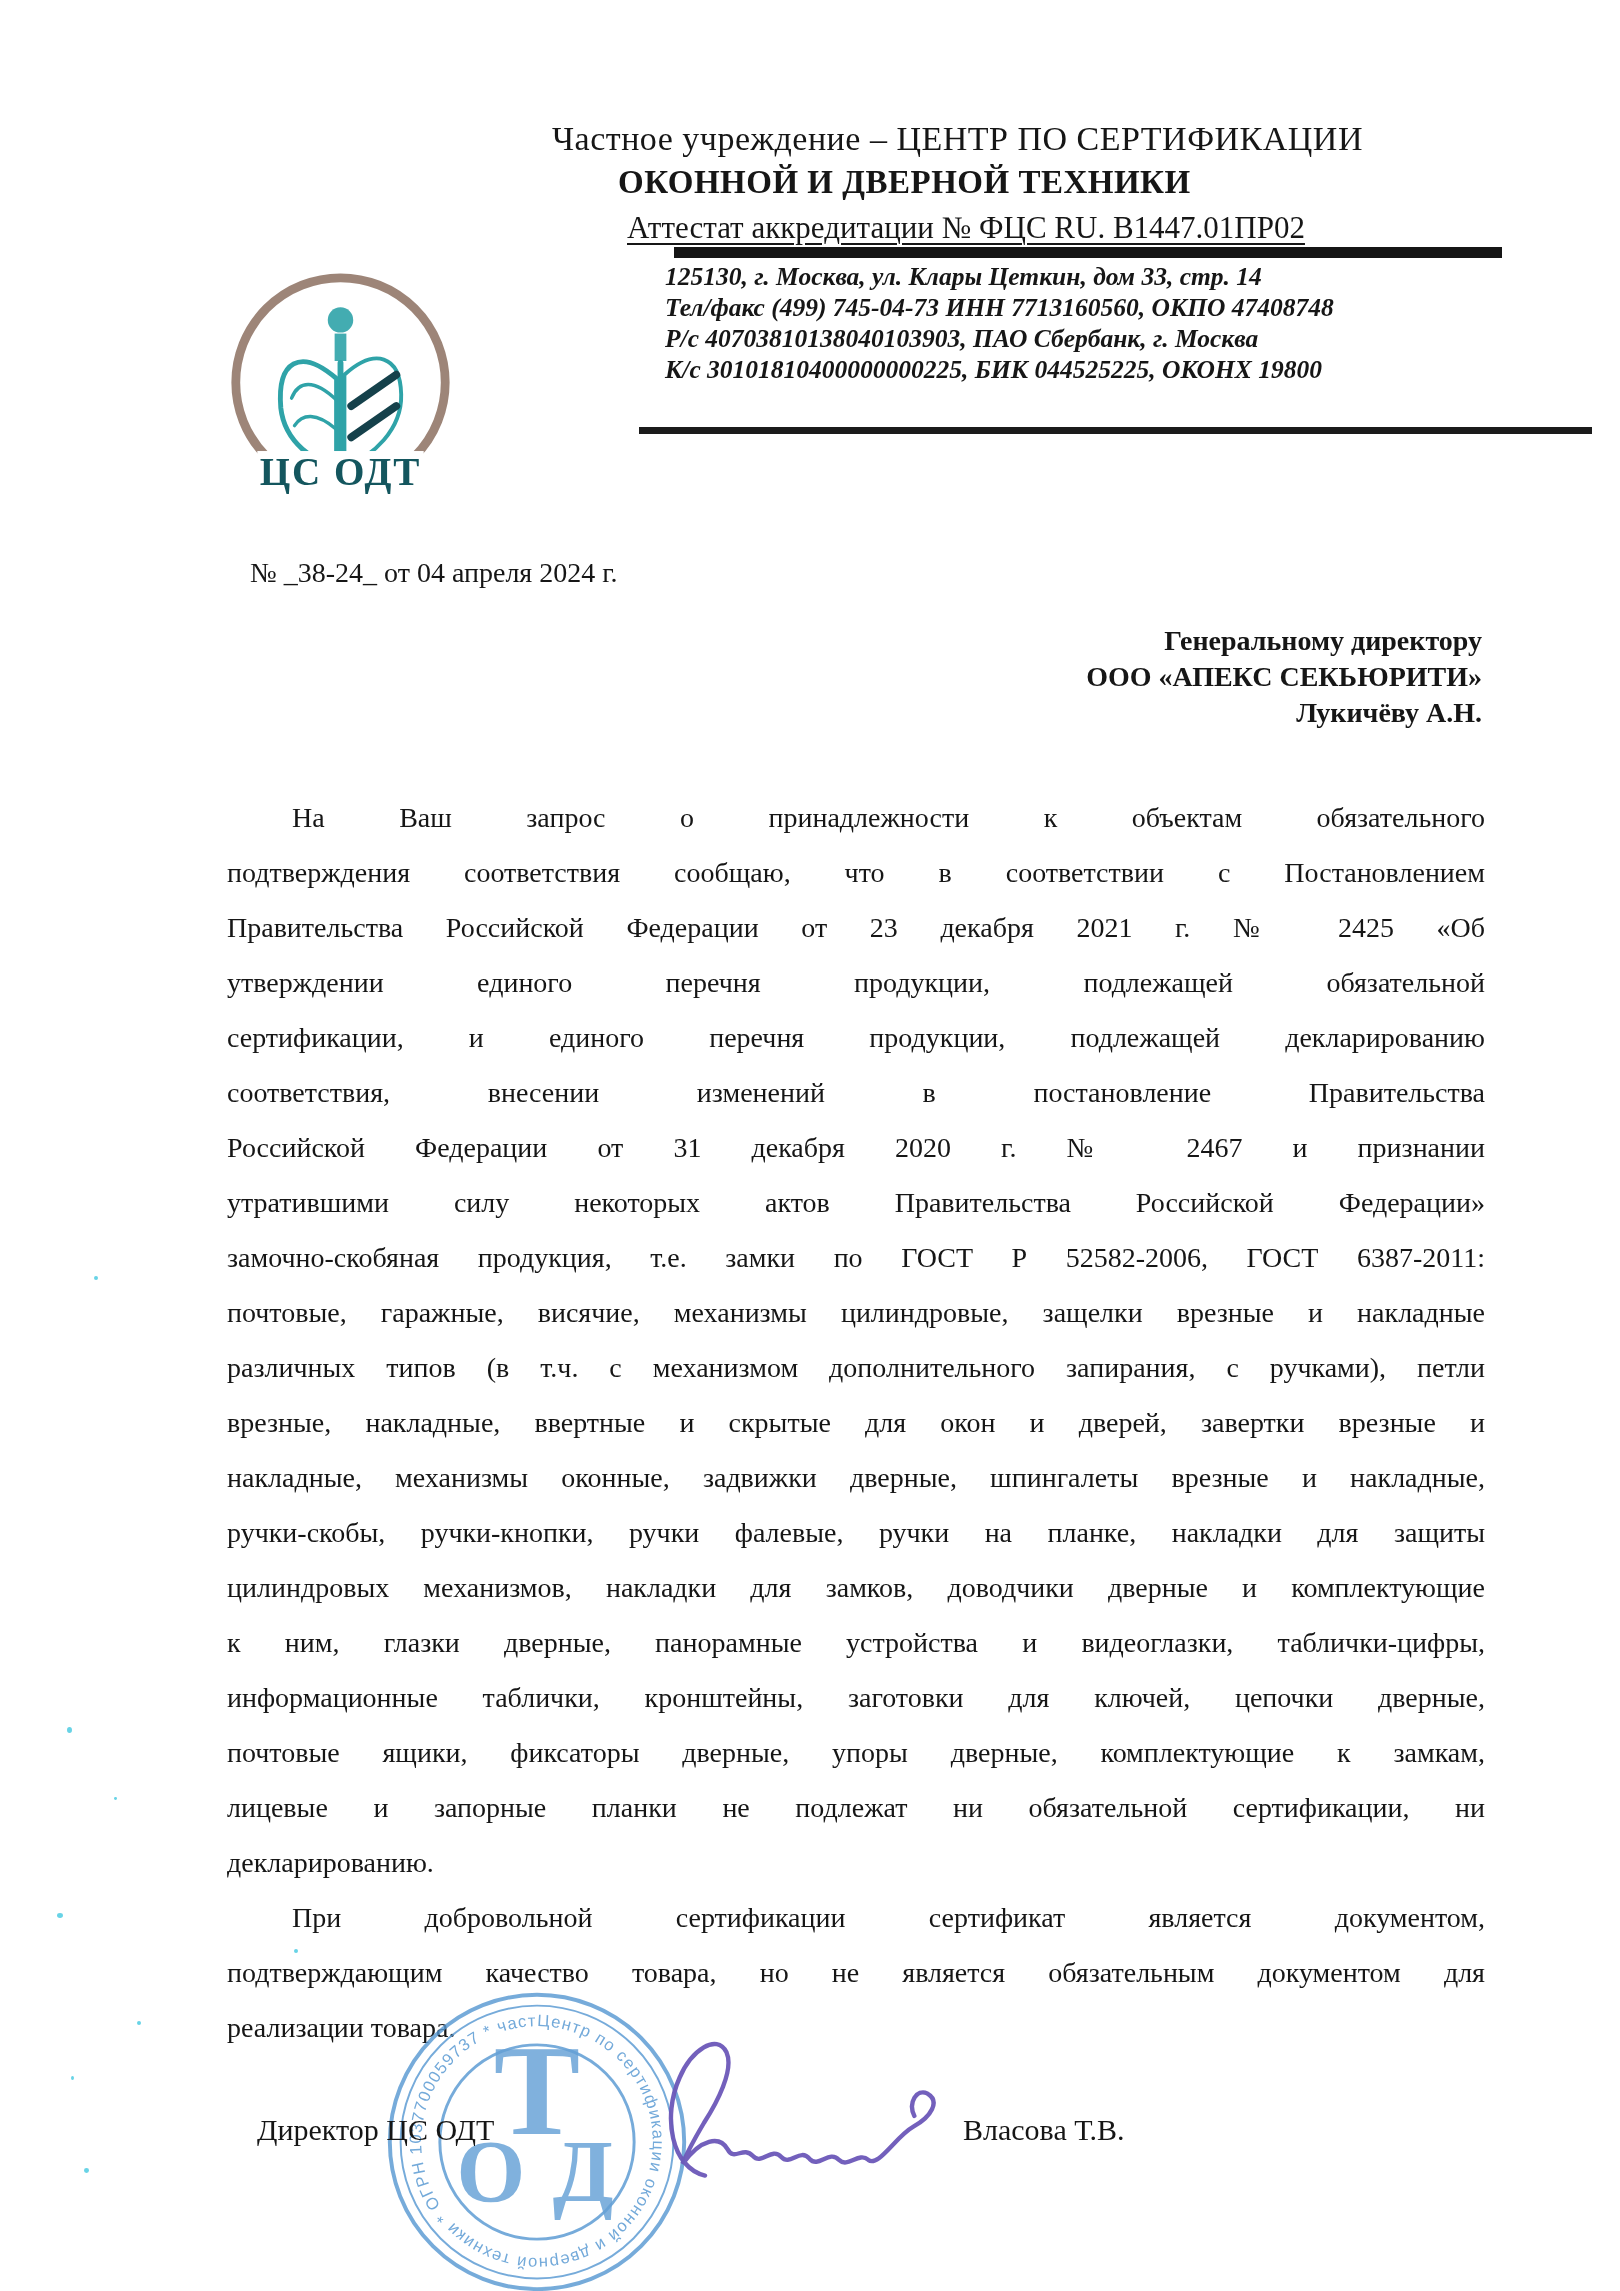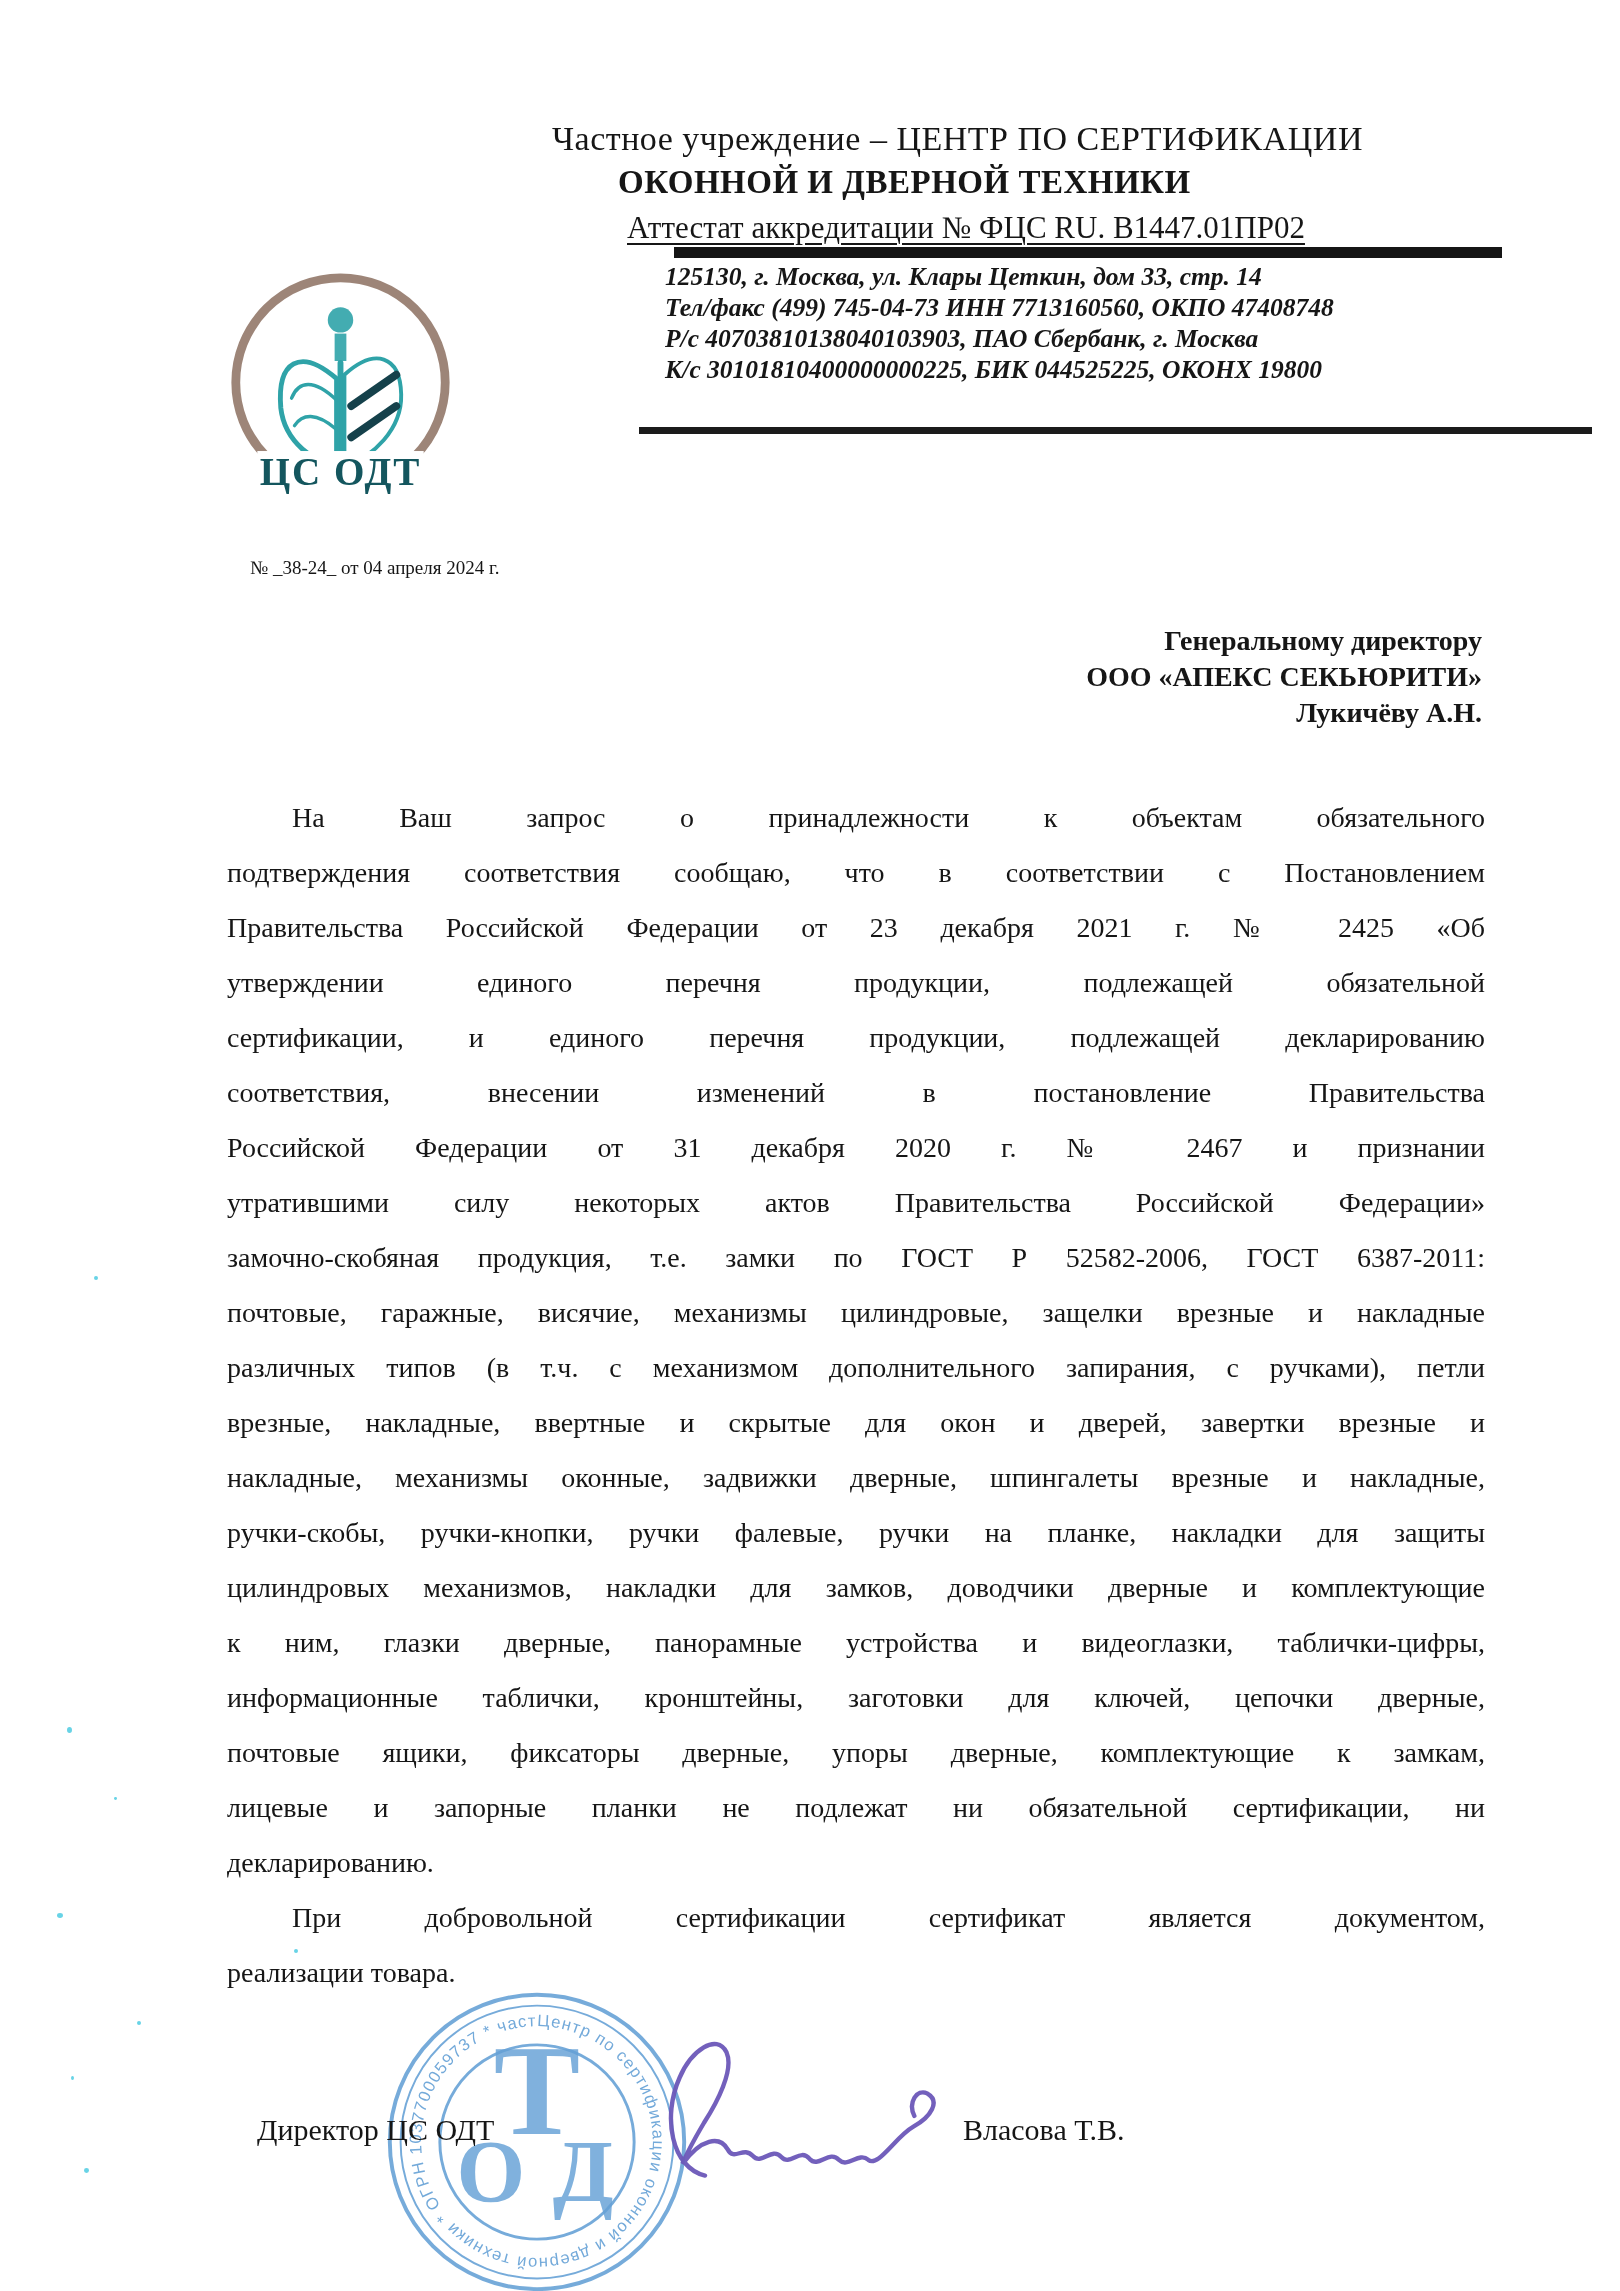--- a/index.html
+++ b/index.html
@@ -15,21 +15,21 @@
   .org-line1{position:absolute;left:552px;top:120px;font-size:34px;font-weight:normal;letter-spacing:0.5px;white-space:nowrap;}
   .org-line2{position:absolute;left:618px;top:164px;font-size:33px;font-weight:bold;letter-spacing:0.5px;white-space:nowrap;text-align:center;}
   .accred{position:absolute;left:627px;top:210px;font-size:31px;white-space:nowrap;
           text-decoration:underline;text-decoration-thickness:2px;text-underline-offset:4.9px;}
   .bar1{position:absolute;left:674px;top:247px;width:828px;height:10.8px;background:#151515;}
   .bar2{position:absolute;left:639px;top:427px;width:953px;height:6.9px;background:#1b1b1b;}
   .addr{position:absolute;left:665px;top:261px;font-size:25.5px;font-style:italic;font-weight:bold;line-height:31px;white-space:nowrap;}
   
   .logo{position:absolute;left:226px;top:269px;width:229px;height:229px;}
   
-  .refline{position:absolute;left:250px;top:557px;font-size:19px;white-space:nowrap;}
+  .refline{position:absolute;left:250px;top:557px;font-size:28px;white-space:nowrap;}
   .addressee{position:absolute;left:980px;top:623px;width:502px;text-align:right;
              font-size:28px;font-weight:bold;line-height:36px;}
   
   .body-text{position:absolute;left:227px;top:790px;width:1258px;font-size:28px;}
   .bline{height:55px;line-height:55px;text-align:justify;text-align-last:justify;white-space:normal;}
   .bline.para-start{text-indent:65px;}
   .bline.para-end{text-align-last:left;}
   
   .stamp{position:absolute;left:380px;top:1985px;width:314px;height:314px;z-index:1;opacity:.92;}
   .sig-script{position:absolute;left:642px;top:2021px;width:353px;height:181px;z-index:2;}
@@ -105,20 +105,21 @@
     <div class="bline">врезные, накладные, ввертные и скрытые для окон и дверей, завертки врезные и</div>
     <div class="bline">накладные, механизмы оконные, задвижки дверные, шпингалеты врезные и накладные,</div>
     <div class="bline">ручки-скобы, ручки-кнопки, ручки фалевые, ручки на планке, накладки для защиты</div>
     <div class="bline">цилиндровых механизмов, накладки для замков, доводчики дверные и комплектующие</div>
     <div class="bline">к ним, глазки дверные, панорамные устройства и видеоглазки, таблички-цифры,</div>
     <div class="bline">информационные таблички, кронштейны, заготовки для ключей, цепочки дверные,</div>
     <div class="bline">почтовые ящики, фиксаторы дверные, упоры дверные, комплектующие к замкам,</div>
     <div class="bline">лицевые и запорные планки не подлежат ни обязательной сертификации, ни</div>
     <div class="bline para-end">декларированию.</div>
     <div class="bline para-start">При добровольной сертификации сертификат является документом,</div>
+    <div class="bline">подтверждающим качество товара, но не является обязательным документом для</div>
     <div class="bline para-end">реализации товара.</div>
   </div>
 
   <svg class="stamp" viewBox="0 0 320 320" aria-hidden="true">
     <g fill="none" stroke="#5798d2" opacity="0.88">
       <circle cx="160" cy="160" r="150" stroke-width="4"></circle>
       <circle cx="160" cy="160" r="139" stroke-width="2"></circle>
       <circle cx="160" cy="160" r="99" stroke-width="3"></circle>
     </g>
     <defs>

